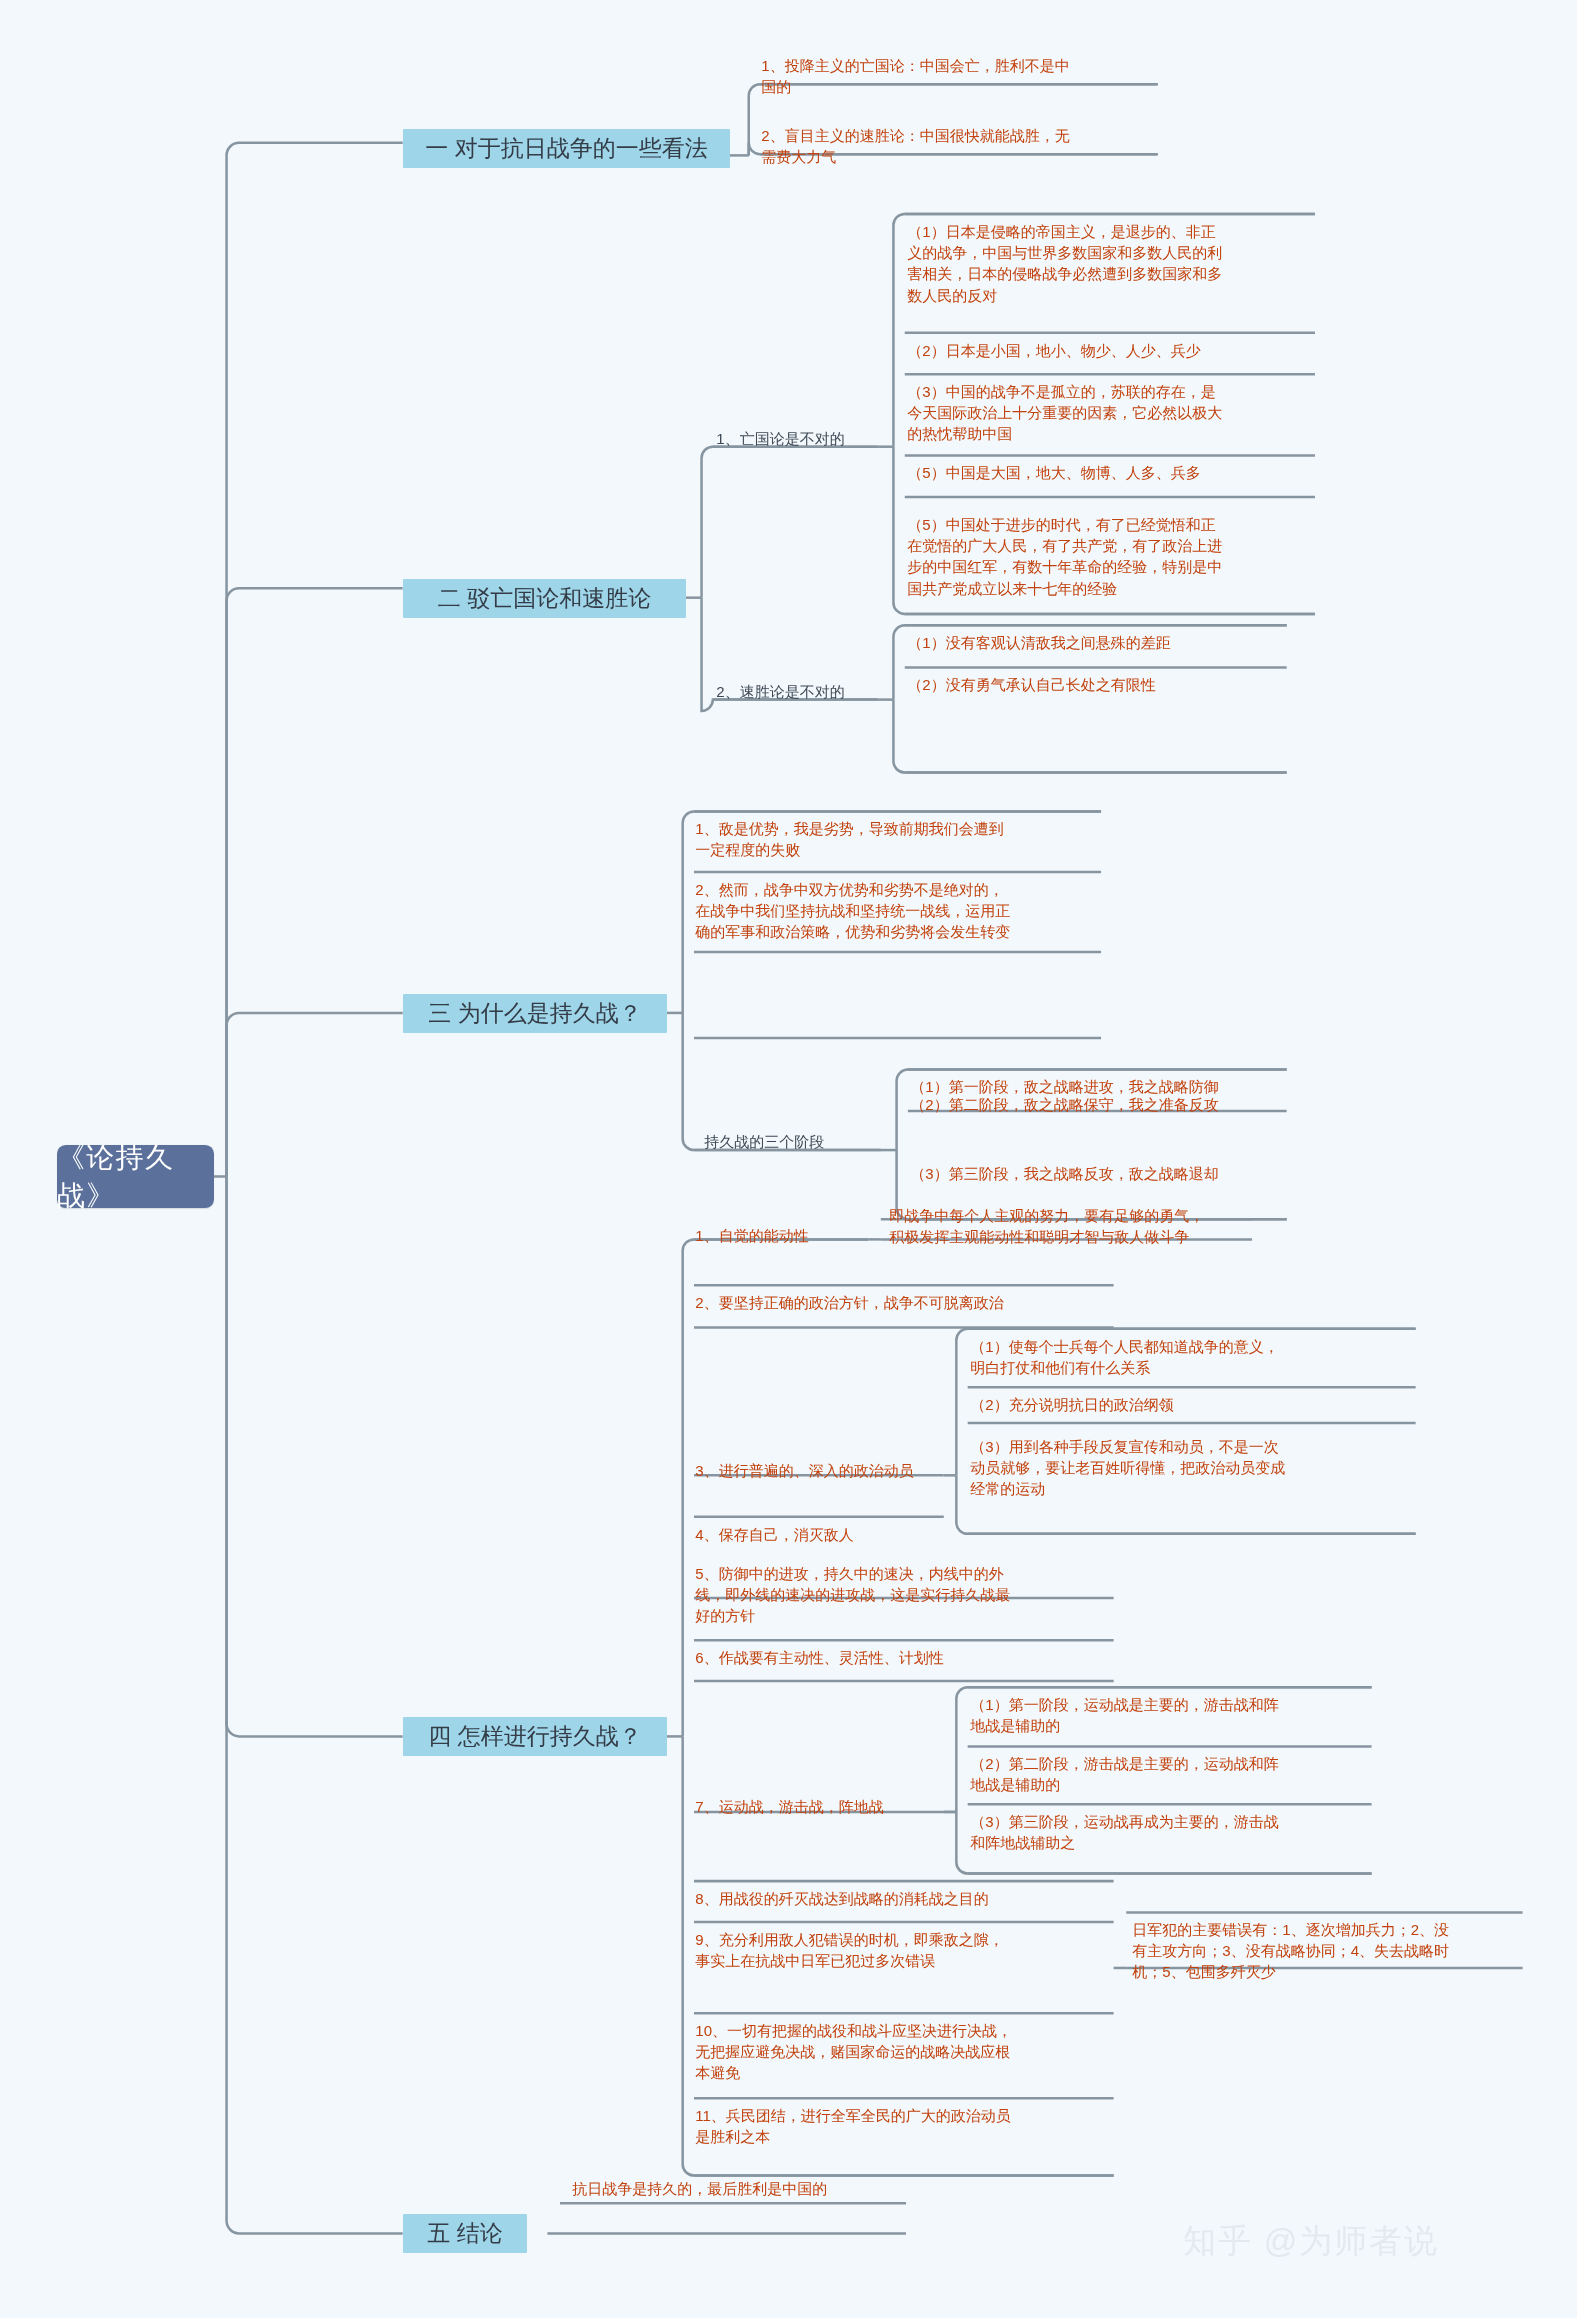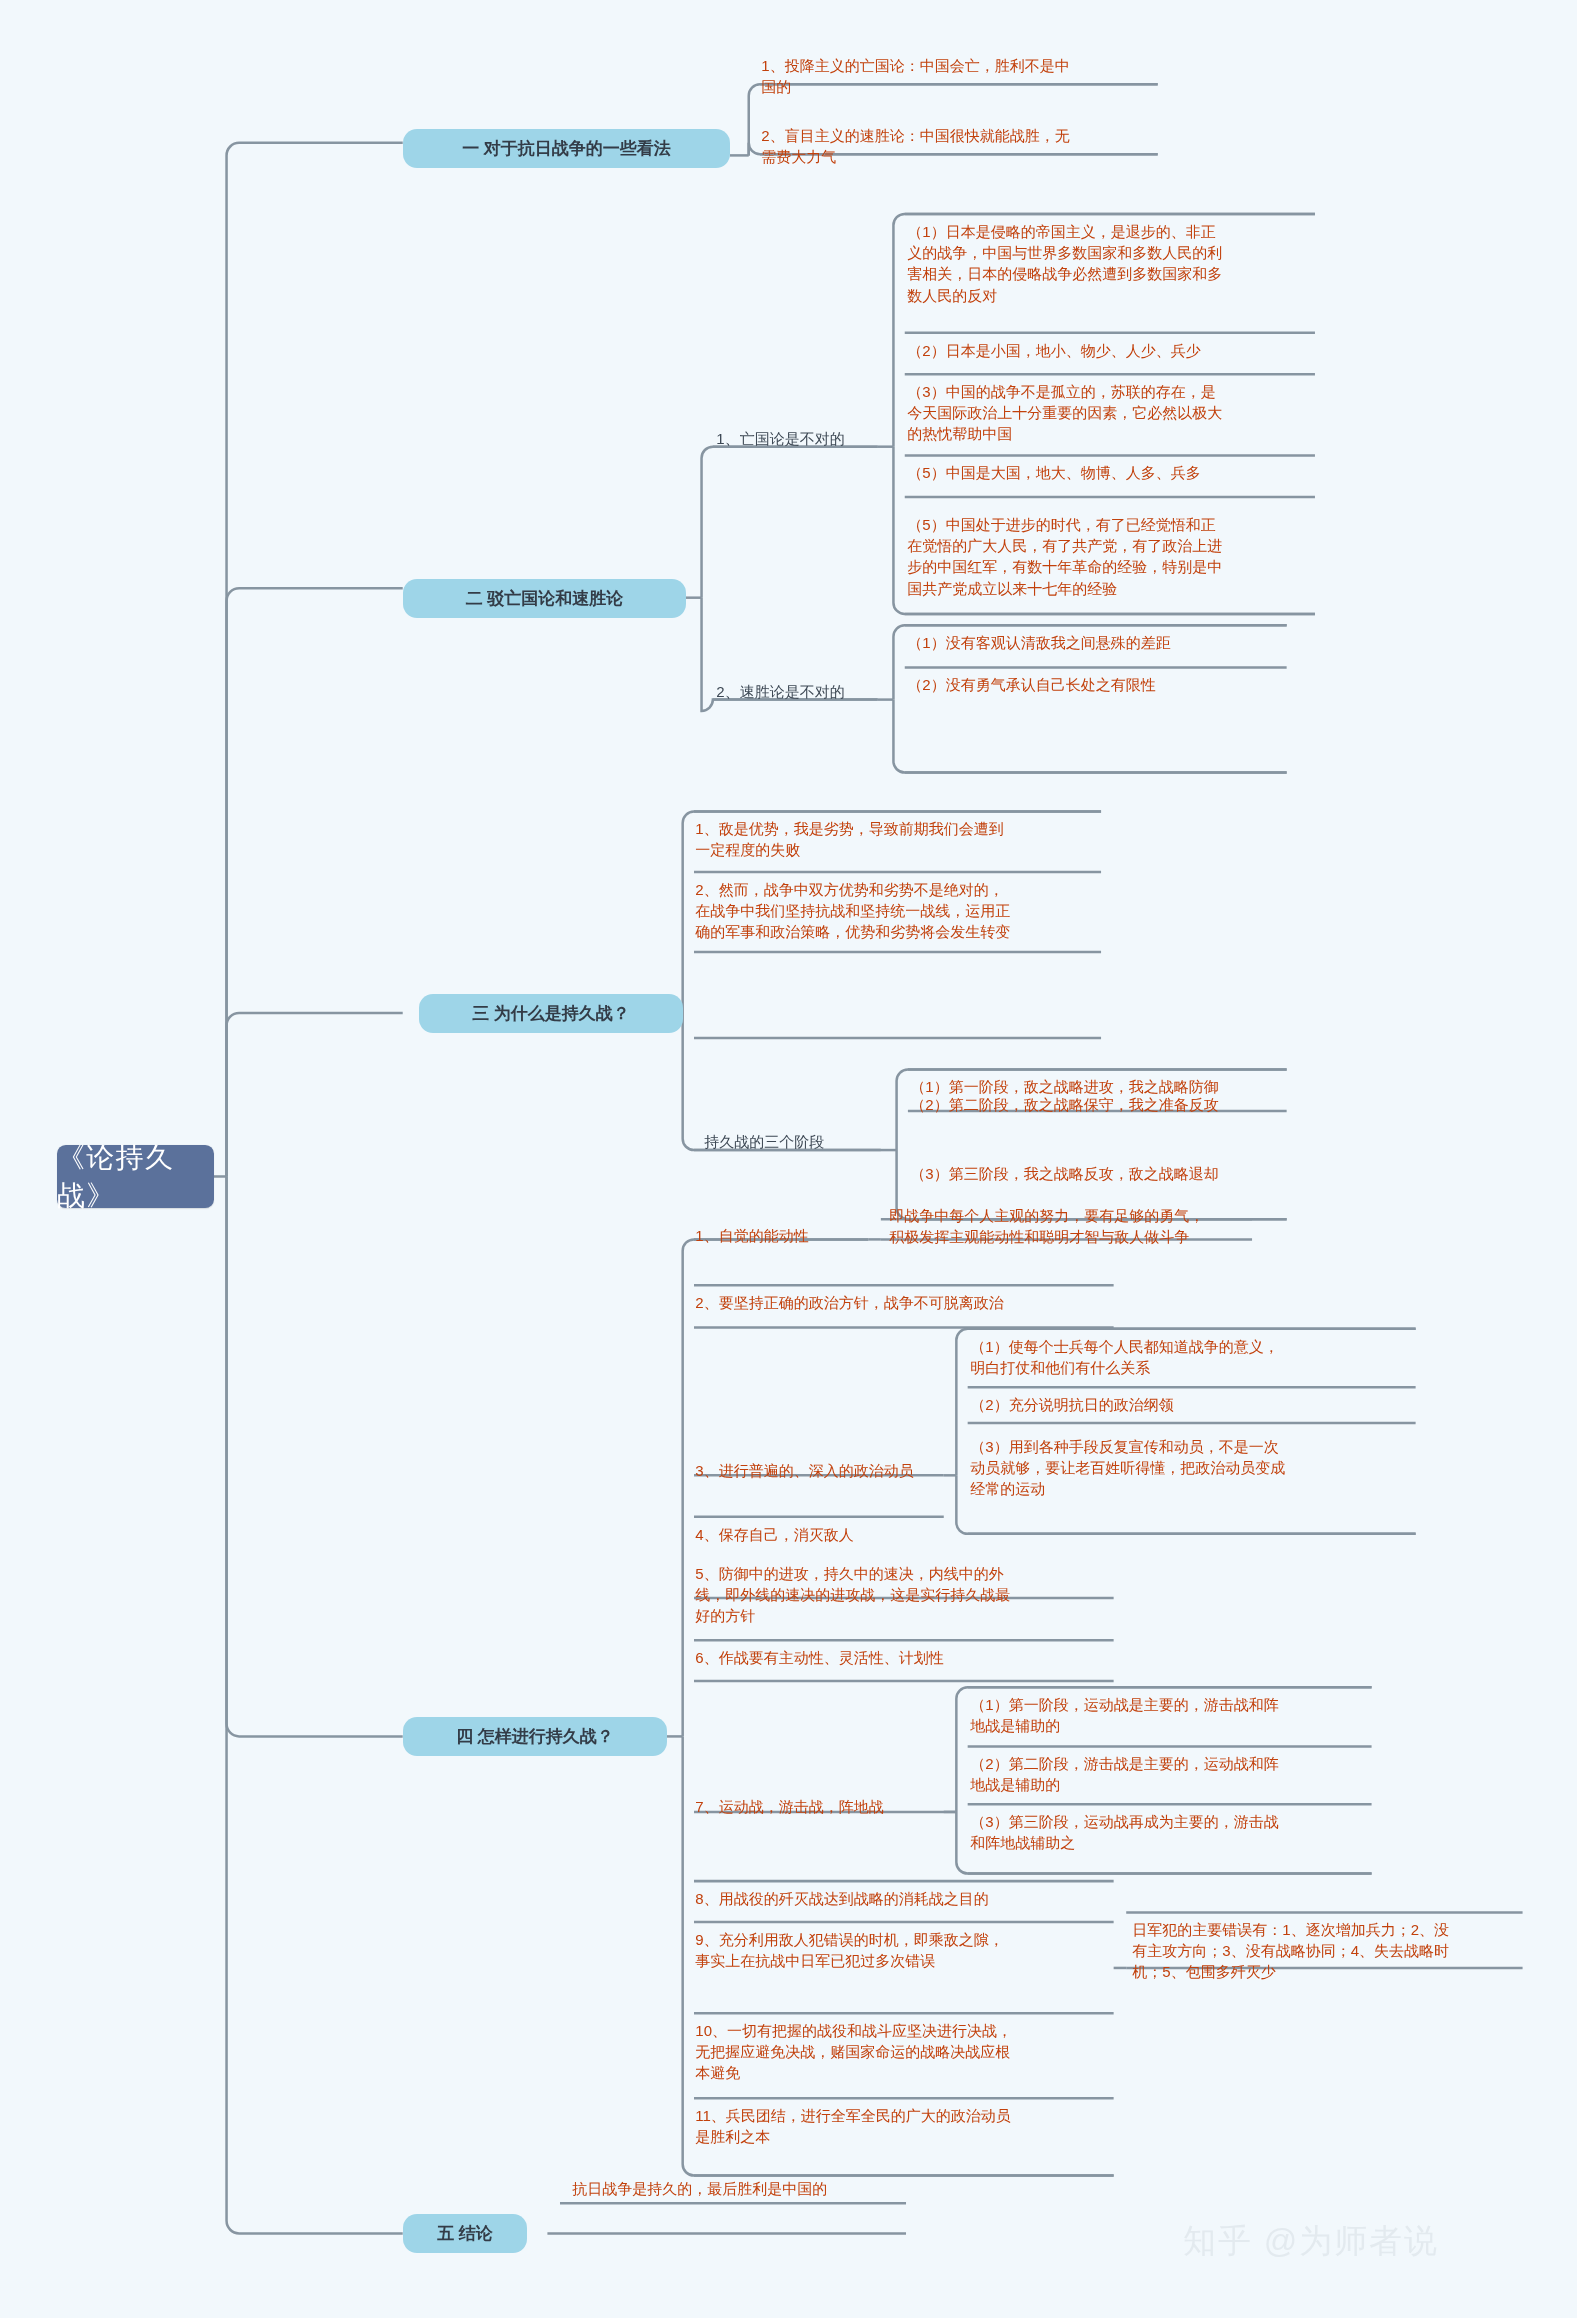--- a/index.html
+++ b/index.html
@@ -27,26 +27,25 @@
     border-radius:8.8px;
     font-size:28px;
     letter-spacing:1.3px;
     display:flex; align-items:center; justify-content:center;
     box-shadow:0 0.6px 1.3px rgba(0,0,0,.12);
   }
 
   .chapter {
     background:#9ed5e8;
     color:#333c47;
-    border-radius:14px;
-    font-size:17px;
+    border-radius:1px;
+    font-size:23px;
     display:flex; align-items:center; justify-content:center;
     padding:0 10px;
     white-space:nowrap;
-    font-weight:bold;
   }
 
   .leaf {
     font-size:15px;
     line-height:1.42;
     color:#c2410c;
     padding:1.9px 3.8px 3.8px 6.3px;
     white-space:pre-wrap;
   }
   .mid { font-size:15px; color:#3d4854; padding:1.9px 3.8px 3.8px 6.3px; }
@@ -166,21 +165,21 @@
     <path d="M870 3550 H1440"></path>
     <line x1="890" y1="3502" x2="1440" y2="3502"></line>
   </svg>
 
   <div class="node root" style="left:57px; top:1145px; width:157px; height:63px;">《论持久战》</div>
 
   <div class="node chapter" style="left:403px; top:129px; width:327px; height:39px;">一  对于抗日战争的一些看法</div>
 
   <div class="node chapter" style="left:403px; top:579px; width:283px; height:39px;">二  驳亡国论和速胜论</div>
 
-  <div class="node chapter" style="left:403px; top:994px; width:264px; height:39px;margin-left:16px;">三  为什么是持久战？</div>
+  <div class="node chapter" style="left:403px; top:994px; width:264px; height:39px;">三  为什么是持久战？</div>
 
   <div class="node chapter" style="left:403px; top:1717px; width:264px; height:39px;">四  怎样进行持久战？</div>
 
   <div class="node chapter" style="left:403px; top:2214px; width:124px; height:39px;">五  结论</div>
 
   <div class="node leaf" style="left:755px; top:53px; width:409px;">1、投降主义的亡国论：中国会亡，胜利不是中
 国的</div>
   <div class="node leaf" style="left:755px; top:123px; width:409px;">2、盲目主义的速胜论：中国很快就能战胜，无
 需费大力气</div>
 

